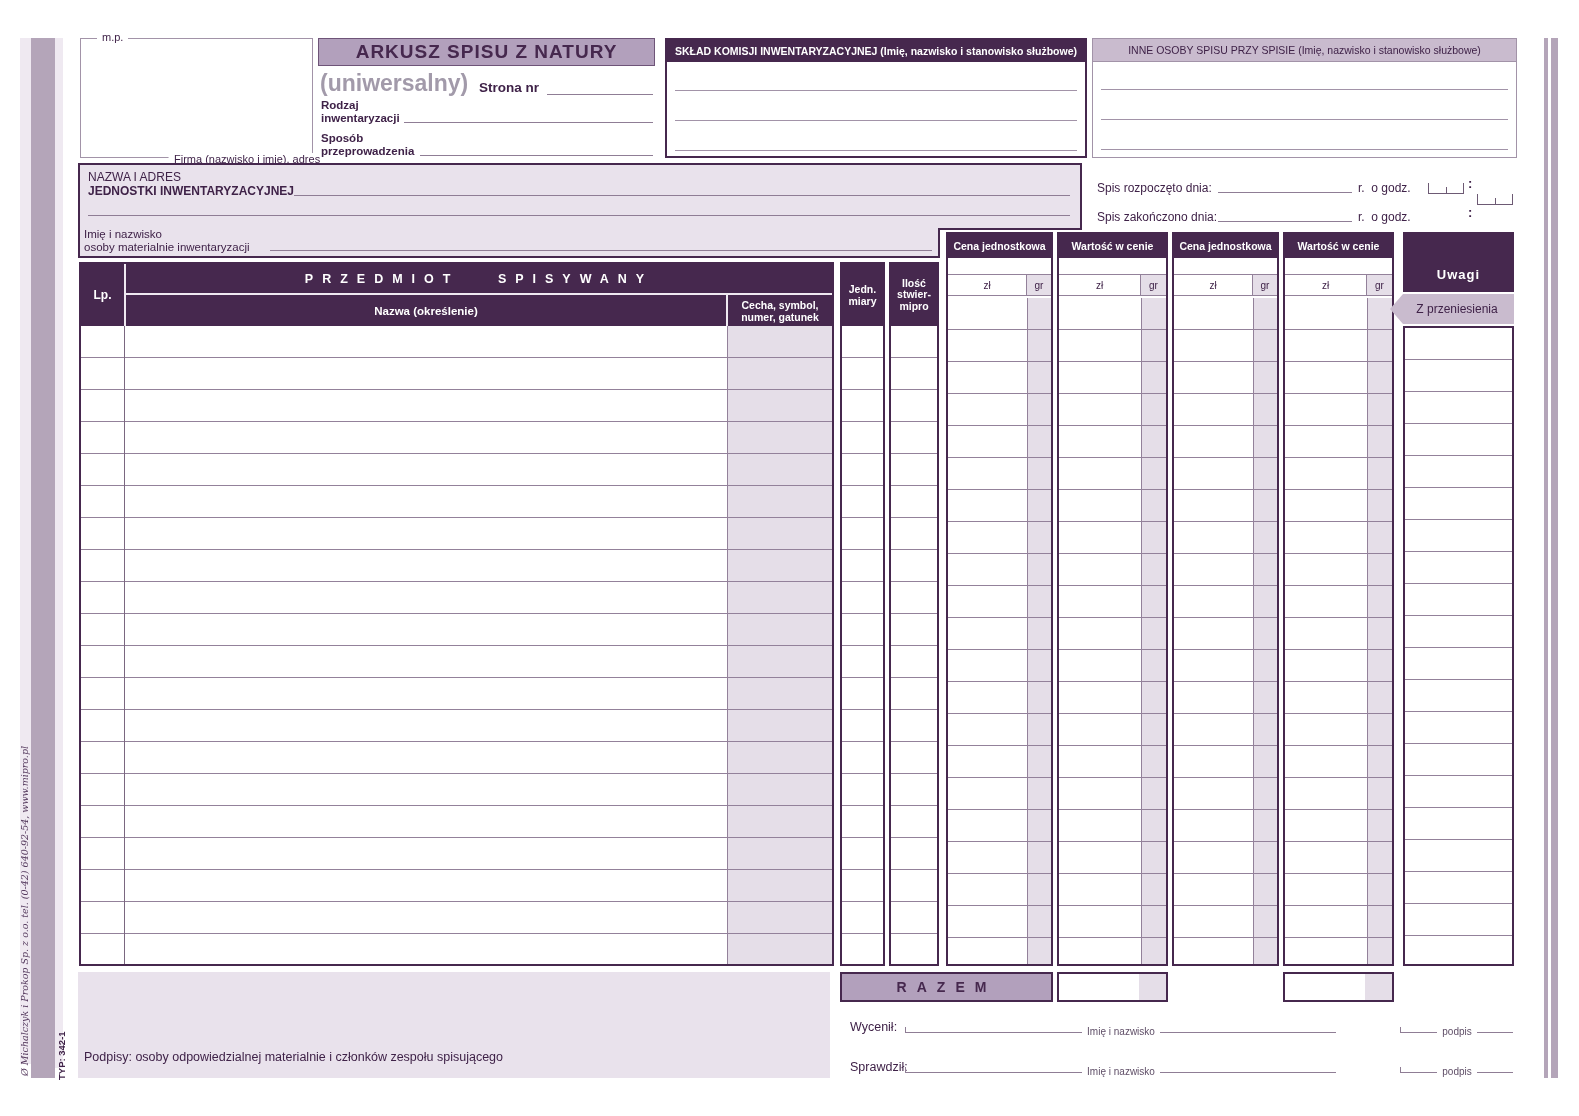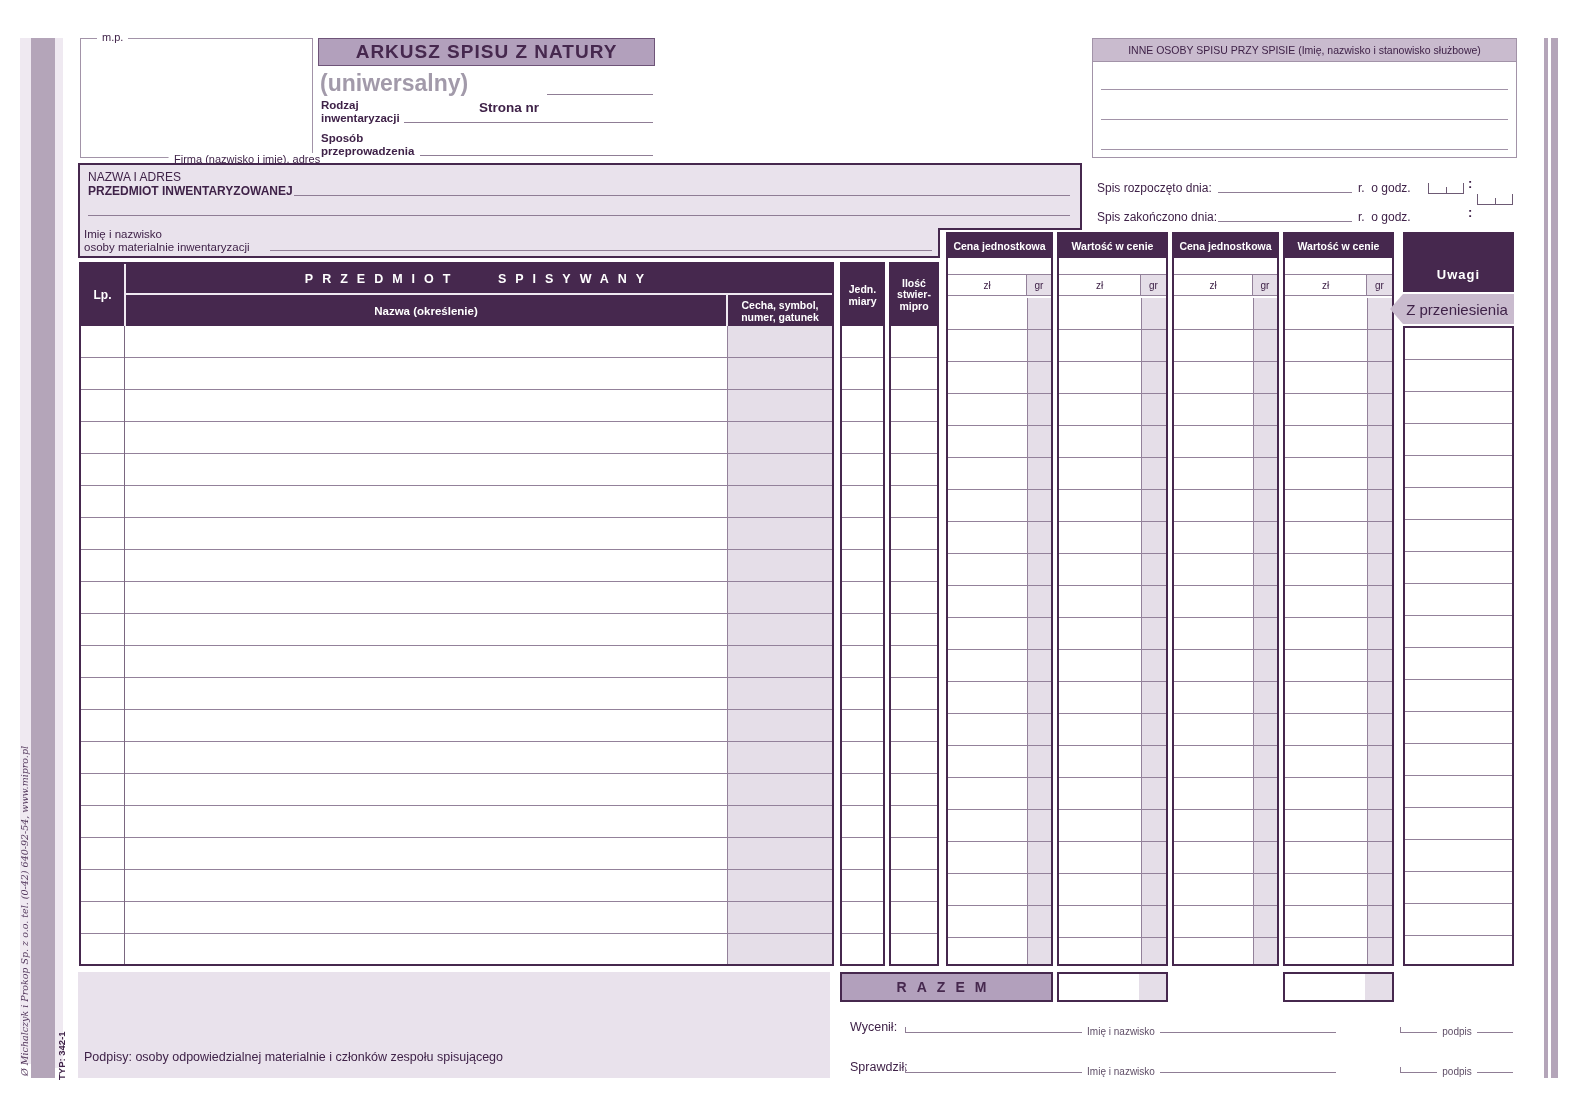--- a/index.html
+++ b/index.html
@@ -46,44 +46,52 @@
 
   <div class="abs" style="left:80px;top:38px;width:233px;height:120px;border:1px solid var(--thin);">
     <span class="abs" style="left:16px;top:-8px;background:#fff;padding:0 5px;font-size:11px;">m.p.</span>
     <span class="abs" style="left:50%;bottom:-8px;transform:translateX(-18%);background:#fff;padding:0 6px;font-size:11px;white-space:nowrap;">Firma (nazwisko i imię), adres</span>
   </div>
 
   <div class="abs" style="left:318px;top:38px;width:337px;height:28px;background:var(--mauve);border:1px solid #6e5478;display:flex;align-items:center;justify-content:center;">
     <span style="font-size:19px;font-weight:bold;letter-spacing:1px;color:var(--dark);">ARKUSZ SPISU Z NATURY</span>
   </div>
   <span class="abs" style="left:320px;top:70px;font-size:23px;font-weight:bold;color:#a29aaa;">(uniwersalny)</span>
-  <span class="abs" style="left:479px;top:80px;font-size:13.5px;font-weight:bold;margin-top:20px;">Strona nr</span>
+  <span class="abs" style="left:479px;top:80px;font-size:13.5px;font-weight:bold;">Strona nr</span>
   <div class="abs uline" style="left:547px;top:82px;width:106px;height:13px;"></div>
   <span class="abs" style="left:321px;top:99px;font-size:11.5px;font-weight:bold;">Rodzaj</span>
   <span class="abs" style="left:321px;top:112px;font-size:11.5px;font-weight:bold;">inwentaryzacji</span>
   <div class="abs uline" style="left:404px;top:109px;width:249px;height:14px;"></div>
   <span class="abs" style="left:321px;top:132px;font-size:11.5px;font-weight:bold;">Sposób</span>
   <span class="abs" style="left:321px;top:145px;font-size:11.5px;font-weight:bold;">przeprowadzenia</span>
   <div class="abs uline" style="left:420px;top:142px;width:233px;height:14px;"></div>
 
+  <div class="abs" style="left:665px;top:38px;width:422px;height:120px;border:2px solid var(--dark);background:#fff;">
+    <div style="height:22px;background:var(--dark);color:#fff;display:flex;align-items:center;justify-content:center;">
+      <span style="font-size:10.5px;font-weight:bold;white-space:nowrap;">SKŁAD  KOMISJI  INWENTARYZACYJNEJ  (Imię, nazwisko i stanowisko służbowe)</span>
+    </div>
+    <div class="abs" style="left:8px;right:8px;top:50px;border-bottom:1px solid var(--thin);"></div>
+    <div class="abs" style="left:8px;right:8px;top:80px;border-bottom:1px solid var(--thin);"></div>
+    <div class="abs" style="left:8px;right:8px;top:110px;border-bottom:1px solid var(--thin);"></div>
+  </div>
 
   <div class="abs" style="left:1092px;top:38px;width:425px;height:120px;border:1px solid var(--thin);background:#fff;">
     <div style="height:22px;background:var(--mauveL);border-bottom:1px solid var(--thin);display:flex;align-items:center;justify-content:center;">
       <span style="font-size:10.5px;white-space:nowrap;">INNE OSOBY SPISU PRZY SPISIE (Imię, nazwisko i stanowisko służbowe)</span>
     </div>
     <div class="abs" style="left:8px;right:8px;top:50px;border-bottom:1px solid var(--thin);"></div>
     <div class="abs" style="left:8px;right:8px;top:80px;border-bottom:1px solid var(--thin);"></div>
     <div class="abs" style="left:8px;right:8px;top:110px;border-bottom:1px solid var(--thin);"></div>
   </div>
 
   <div class="abs" style="left:78px;top:163px;width:1004px;height:67px;background:var(--lav);border:2px solid var(--dark);border-bottom:none;"></div>
   <div class="abs" style="left:78px;top:230px;width:862px;height:28px;background:var(--lav);border:2px solid var(--dark);border-top:none;"></div>
   <div class="abs" style="left:938px;top:228px;width:144px;height:2px;background:var(--dark);"></div>
   <span class="abs" style="left:88px;top:170px;font-size:12px;font-weight:normal;">NAZWA I ADRES</span>
-  <span class="abs" style="left:88px;top:184px;font-size:12px;font-weight:bold;">PRZEDMIOT INWENTARYZOWANEJ</span>
+  <span class="abs" style="left:88px;top:184px;font-size:12px;font-weight:bold;">JEDNOSTKI INWENTARYZACYJNEJ</span>
   <div class="abs uline" style="left:294px;top:172px;width:776px;height:24px;"></div>
   <div class="abs uline" style="left:88px;top:192px;width:982px;height:24px;"></div>
   <span class="abs" style="left:84px;top:228px;font-size:11.5px;">Imię i nazwisko</span>
   <span class="abs" style="left:84px;top:241px;font-size:11.5px;">osoby materialnie inwentaryzacji</span>
   <div class="abs uline" style="left:270px;top:229px;width:662px;height:22px;"></div>
 
   <span class="abs" style="left:1097px;top:181px;font-size:12px;">Spis rozpoczęto dnia:</span>
   <div class="abs uline" style="left:1218px;top:180px;width:134px;height:13px;"></div>
   <span class="abs" style="left:1358px;top:181px;font-size:12px;white-space:pre;">r.  o godz.</span>
   <div class="abs hourgroup" style="left:1428px;top:183px;">
@@ -216,21 +224,21 @@
     </div>
     <div class="abs" style="left:0;top:64px;width:107px;height:666px;background-image:repeating-linear-gradient(to bottom,transparent 0 31px,var(--rule) 31px 32px),linear-gradient(to right,transparent 0 82px,var(--shade) 82px 100%);">
       <div class="abs" style="left:82px;top:0;width:1px;height:100%;background:var(--rule);"></div>
     </div>
   </div>
 
   <div class="abs darkcell" style="left:1403px;top:232px;width:111px;height:60px;">
     <span style="font-size:13px;letter-spacing:1px;margin-top:24px;">Uwagi</span>
   </div>
   <div class="abs" style="left:1390px;top:294px;width:124px;height:30px;background:var(--mauveL);clip-path:polygon(13px 0,100% 0,100% 100%,13px 100%,0 50%);display:flex;align-items:center;justify-content:center;">
-    <span style="font-size:15px;color:var(--ink);margin-left:10px;">Z przeniesienia</span>
+    <span style="font-size:12px;color:var(--ink);margin-left:10px;">Z przeniesienia</span>
   </div>
   <div class="abs rowlines" style="left:1403px;top:326px;width:111px;height:640px;border:2px solid var(--dark);background-color:#fff;"></div>
 
   <div class="abs" style="left:78px;top:972px;width:752px;height:106px;background:var(--lav);">
     <span class="abs" style="left:6px;top:78px;font-size:12.5px;">Podpisy: osoby odpowiedzialnej materialnie i członków zespołu spisującego</span>
   </div>
 
   <div class="abs" style="left:840px;top:972px;width:213px;height:30px;background:var(--mauve);border:2px solid var(--dark);display:flex;align-items:center;justify-content:center;">
     <span style="font-size:14px;font-weight:bold;letter-spacing:10px;color:var(--dark);">RAZEM</span>
   </div>

